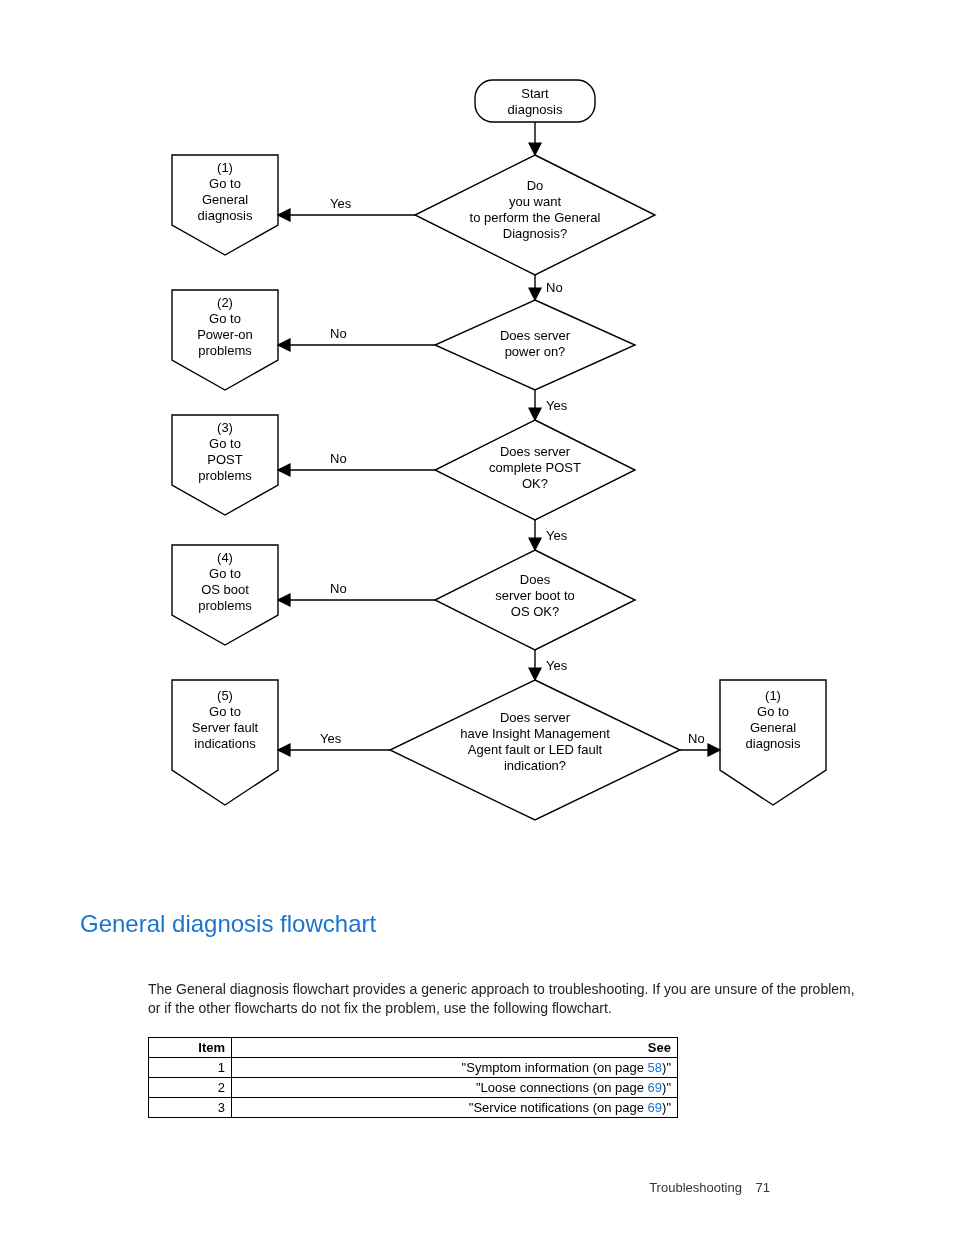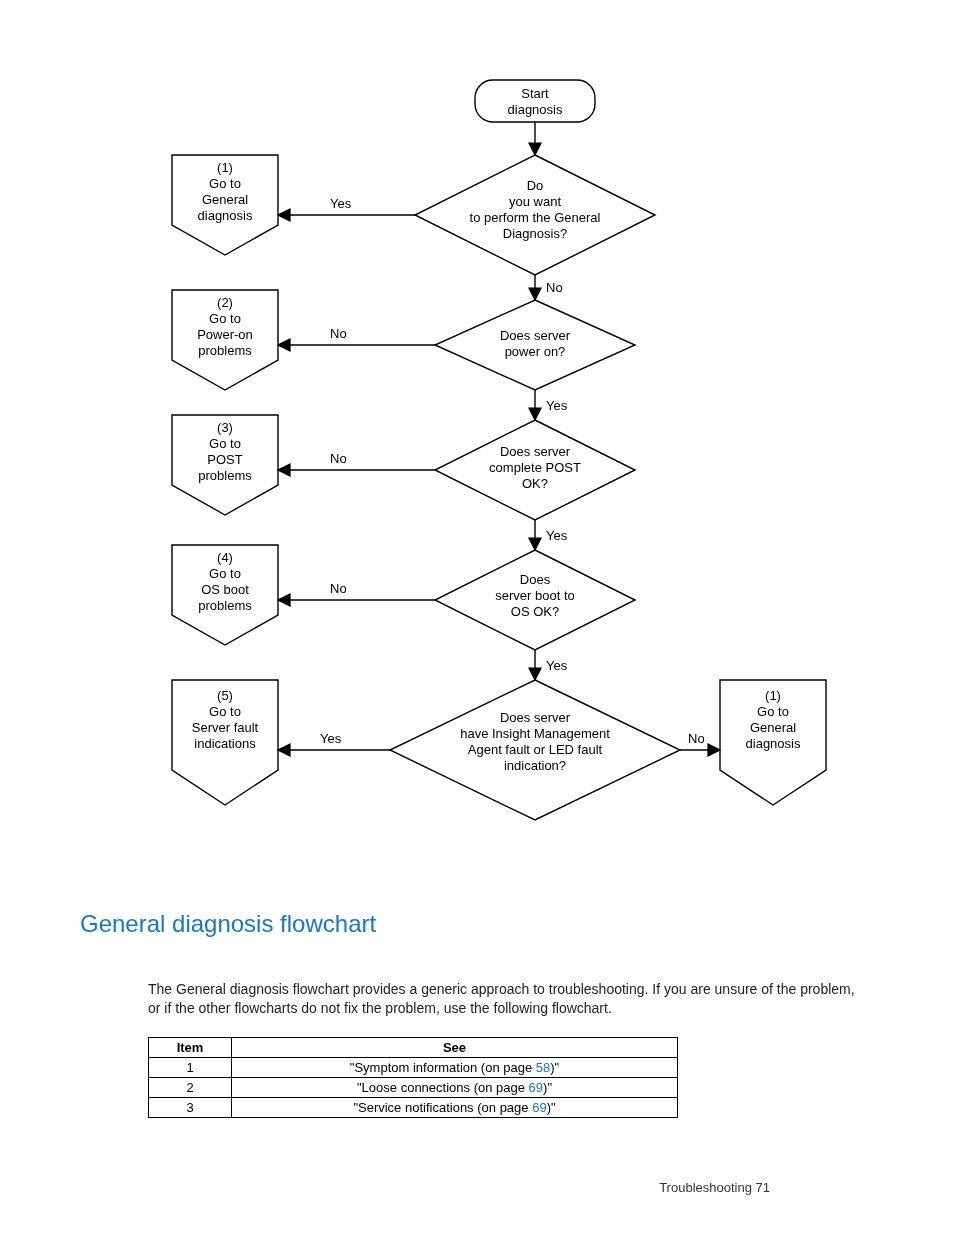--- a/index.html
+++ b/index.html
@@ -2,26 +2,26 @@
 <html><head>
 <meta charset="utf-8">
 <style>
 html,body{margin:0;padding:0;background:#fff;font-family:Arial,Helvetica,sans-serif;color:#000}
 .page{width:850px;height:1235px;position:relative}
 .flow{position:absolute;left:80px;top:60px;width:800px;height:800px}
 .flow svg text{font-family:Arial,Helvetica,sans-serif}
 .caption{position:absolute;left:80px;top:910px;font-family:"Segoe UI","Helvetica Neue",Arial,sans-serif;font-weight:300;font-size:24px;color:#1a75cf}
 .desc{position:absolute;left:148px;top:980px;width:715px;font-size:14px;line-height:1.35;color:#222;font-family:"Segoe UI",Arial,sans-serif}
 .tbl{position:absolute;left:148px;top:1037px;width:530px;border-collapse:collapse;font-size:13px;font-family:"Segoe UI",Arial,sans-serif}
-.tbl th,.tbl td{border:1px solid #000;padding:2px 6px;text-align:center}
+.tbl th,.tbl td{border:1px solid #000;padding:2px 6px;text-align:right}
 .tbl th{font-weight:700}
 .tbl td:first-child{width:70px}
 .lnk{color:#1a75cf}
 .footer{position:absolute;right:80px;bottom:40px;font-size:13px;color:#333;font-family:"Segoe UI",Arial,sans-serif}
-.pg{display:inline-block;}
+.pg{display:inline-block;margin-left:10px}
 </style>
 </head>
 <body>
 
 <div class="page">
 
   <div class="flow">
     <svg viewBox="0 0 800 820" width="800" height="820">
       <defs>
         <marker id="ah" markerWidth="10" markerHeight="10" refX="9" refY="5" orient="auto">

